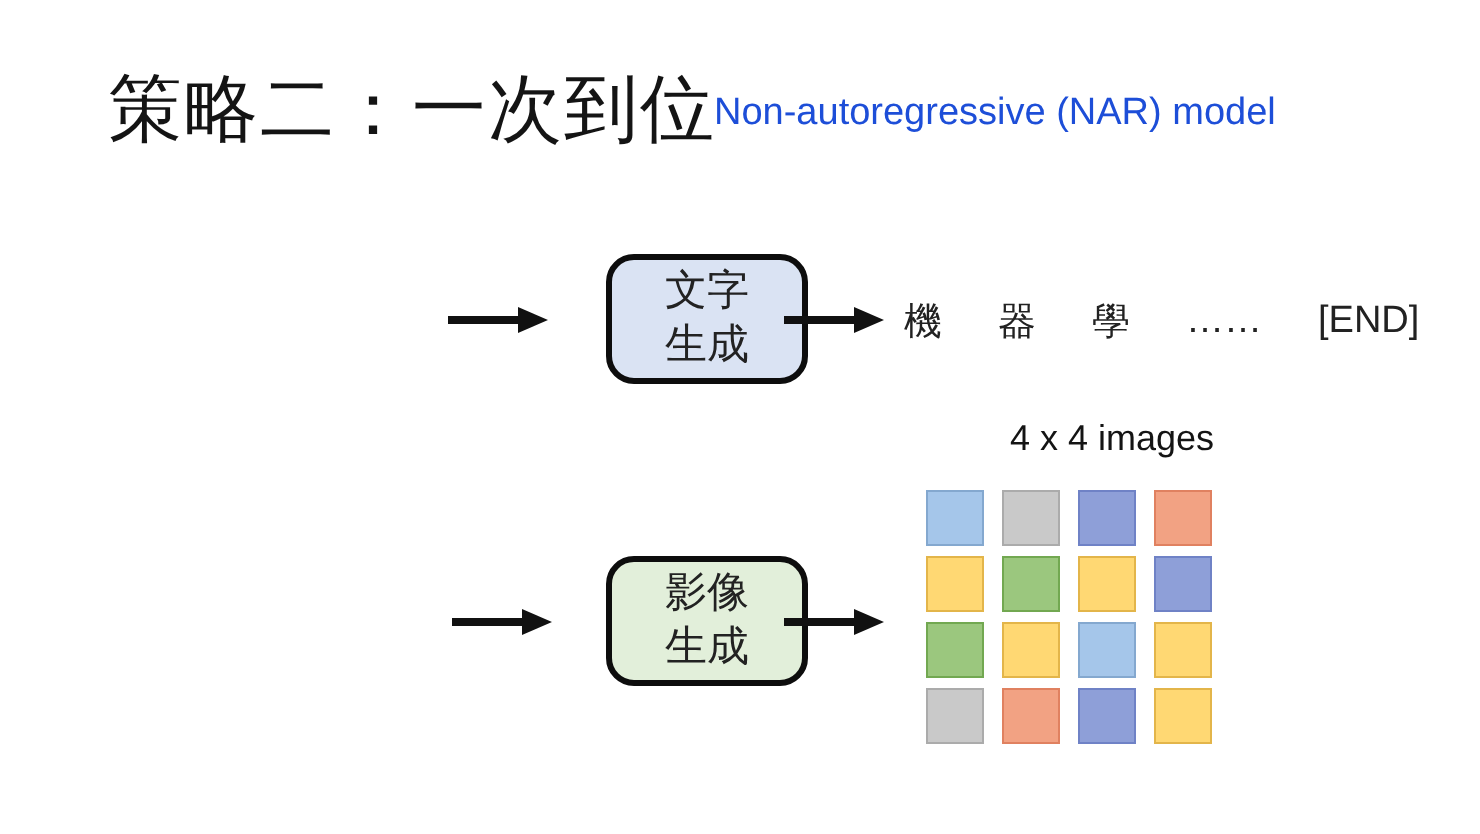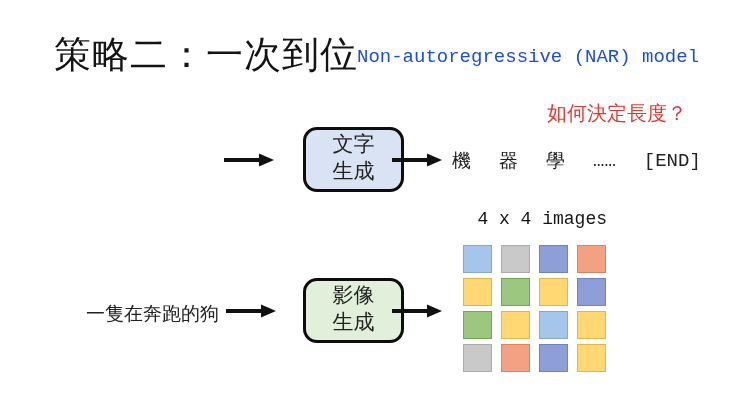--- a/index.html
+++ b/index.html
@@ -1,18 +1,18 @@
 <!DOCTYPE html>
 <html><head>
 <meta charset="utf-8">
 <style>
   html,body { margin:0; padding:0; background:#fff; }
   .slide {
     position:relative; width:720px; height:417px; background:#ffffff;
-    font-family:Liberation Mono, monospace; overflow:hidden;
+    font-family:Liberation Sans, sans-serif; overflow:hidden;
     color:#1a1a1a;
   }
   .abs { position:absolute; }
   .page-title { left:54px; top:30px; font-size:37px; letter-spacing:1px; color:#141414; white-space:nowrap; }
   .page-subtitle { left:357px; top:46px; font-size:19px; color:#1d4ed8; white-space:nowrap; }
   .red-note { left:547px; top:100px; font-size:20px; white-space:nowrap; }
   .flow-input { font-size:19px; color:#222; white-space:nowrap; }
   .gen-box {
     width:101px; height:65px; box-sizing:border-box;
     border:3.5px solid #0d0d0d; border-radius:14px;
@@ -30,21 +30,20 @@
   }
   .cell { box-sizing:border-box; border:1px solid transparent; }
 </style>
 </head>
 <body>
 
 <div class="slide">
 
   <div class="abs page-title">策略二：一次到位</div>
   <div class="abs page-subtitle">Non-autoregressive (NAR) model</div>
-  <div class="abs red-note" style="color: rgb(224, 58, 46);">如何決定長度？</div>
 
 
   <svg class="abs arrow-icon" style="left:224px; top:152px;" width="50" height="16" viewBox="0 0 50 16">
     <line x1="0" y1="8" x2="37" y2="8" stroke="#111" stroke-width="4"></line>
     <polygon points="35,1.5 50,8 35,14.5" fill="#111"></polygon>
   </svg>
 
   <div class="abs gen-box" style="left: 283px; top: 127px; background-color: rgb(218, 227, 243);">文字
 生成</div>
 
@@ -54,21 +53,20 @@
   </svg>
 
   <div class="abs token-row" style="left:452px; top:148px;">
     <span>機</span>
     <span>器</span>
     <span>學</span>
     <span>……</span>
     <span>[END]</span>
   </div>
 
-  <div class="abs flow-input" style="left:86px; top:301px;">一隻在奔跑的狗</div>
 
   <svg class="abs arrow-icon" style="left:226px; top:303px;" width="50" height="16" viewBox="0 0 50 16">
     <line x1="0" y1="8" x2="37" y2="8" stroke="#111" stroke-width="4"></line>
     <polygon points="35,1.5 50,8 35,14.5" fill="#111"></polygon>
   </svg>
 
   <div class="abs gen-box" style="left: 283px; top: 278px; background-color: rgb(226, 239, 218); text-align: right;">影像
 生成</div>
 
   <svg class="abs arrow-icon" style="left:392px; top:303px;" width="50" height="16" viewBox="0 0 50 16">

